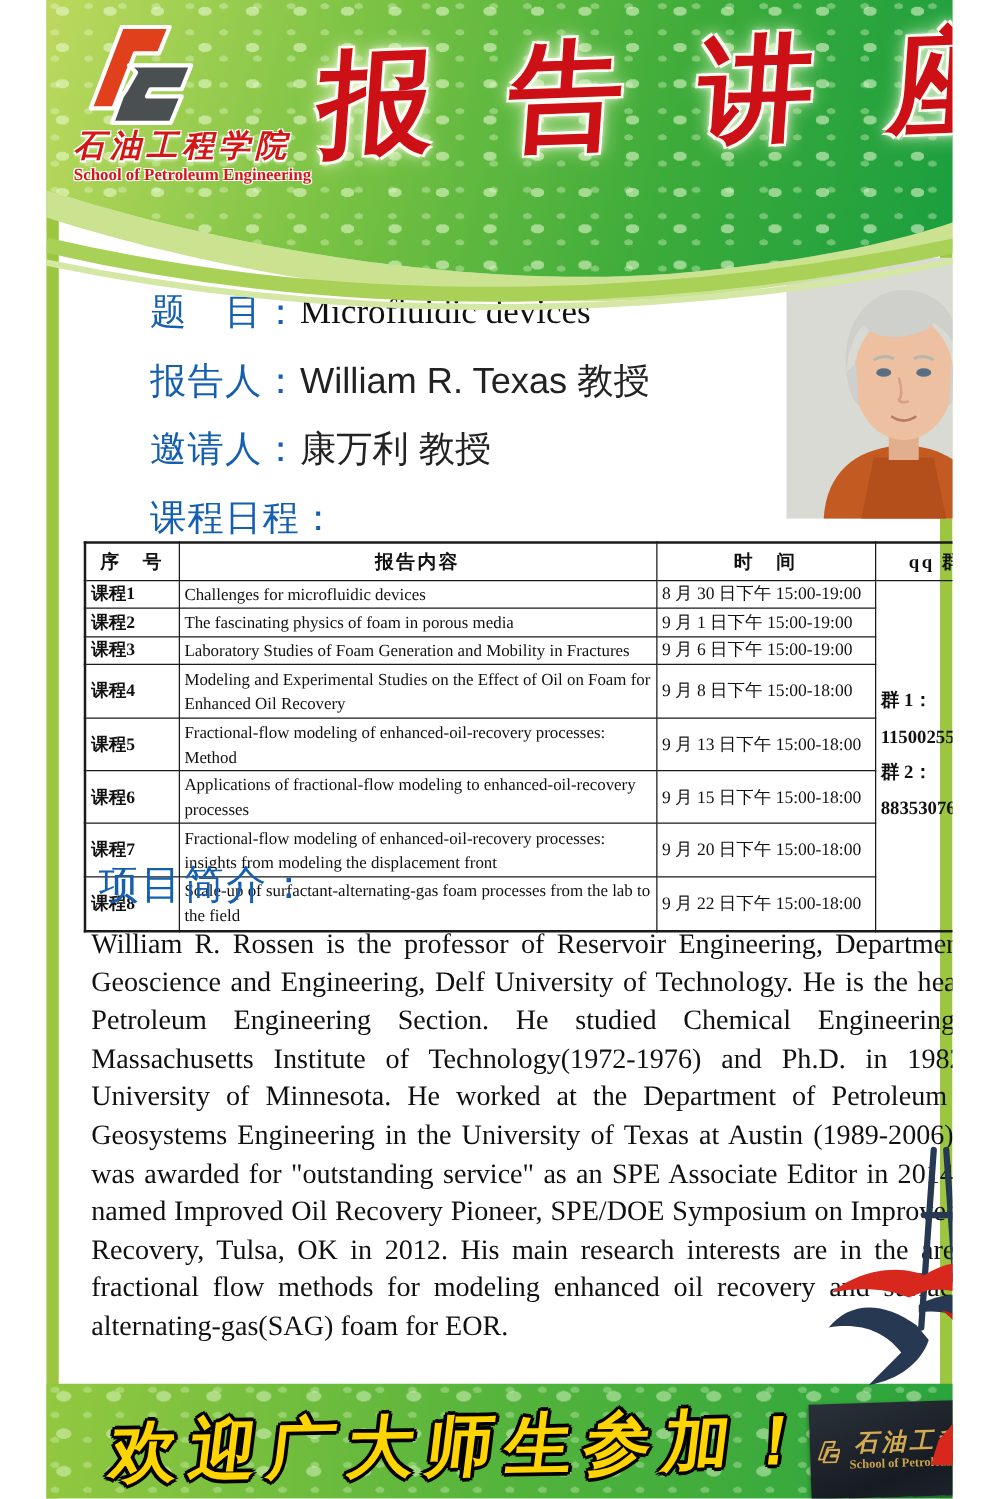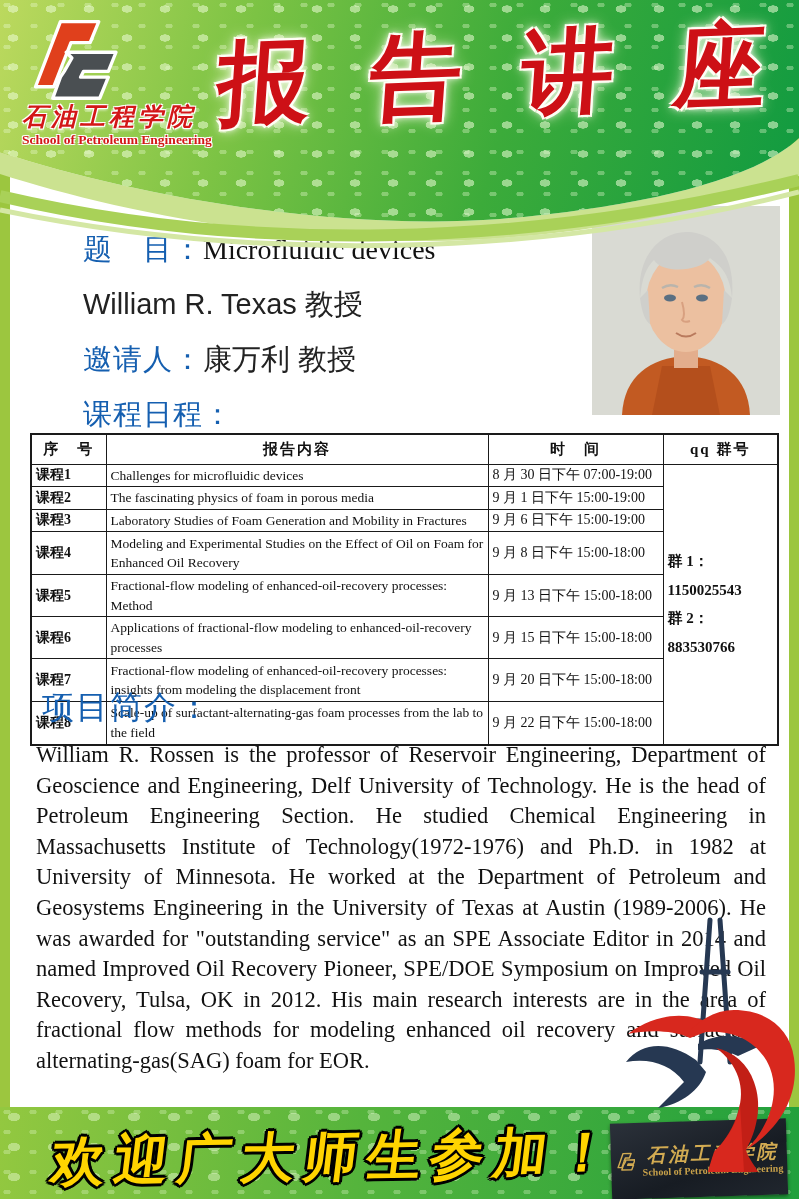--- a/index.html
+++ b/index.html
@@ -1,18 +1,18 @@
 <!DOCTYPE html>
 <html><head>
 <meta charset="utf-8">
 <style>
   * { margin:0; padding:0; box-sizing:border-box; }
   html,body { background:#fff; }
   .page {
-    position:relative; width:799px; height:1199px; margin:0 auto;
+    position:relative; width:725px; height:1199px; margin:0 auto;
     background:#fff; overflow:hidden;
     font-family:"Liberation Sans", sans-serif;
   }
   
   .edge { position:absolute; top:0; width:10px; height:1199px; background:#9cc63f; z-index:1; }
   .edge.left { left:0; } .edge.right { right:0; }
 
   
   .header { position:absolute; top:0; left:0; width:799px; height:260px; z-index:3; pointer-events:none; }
   .header-swoosh { position:absolute; top:0; left:0; }
@@ -165,20 +165,21 @@
       <path d="M84,127 q10,7 20,0" stroke="#b97a5d" stroke-width="2" fill="none"></path>
     </svg>
   </div>
 
   <div class="info">
     <div class="info-row">
       <span class="info-label">题　目：</span>
       <span class="info-value serif">Microfluidic devices</span>
     </div>
     <div class="info-row">
+      <span class="info-label">报告人：</span>
       <span class="info-value sans">William R. Texas 教授</span>
     </div>
     <div class="info-row">
       <span class="info-label">邀请人：</span>
       <span class="info-value sans">康万利 教授</span>
     </div>
     <div class="info-row">
       <span class="info-label">课程日程：</span>
     </div>
   </div>
@@ -195,21 +196,21 @@
         <th>序　号</th>
         <th>报告内容</th>
         <th>时　间</th>
         <th>qq 群号</th>
       </tr>
     </thead>
     <tbody>
       <tr class="single">
         <td class="no">课程1</td>
         <td class="ct">Challenges for microfluidic devices</td>
-        <td class="tm">8 月 30 日下午 07:00-19:00</td>
+        <td class="tm">8 月 30 日下午 15:00-19:00</td>
         <td class="qq" rowspan="8">
           <div>群 1：1150025543</div>
           <div>群 2：883530766</div>
         </td>
       </tr>
       <tr class="single">
         <td class="no">课程2</td>
         <td class="ct">The fascinating physics of foam in porous media</td>
         <td class="tm">9 月 1 日下午 15:00-19:00</td>
       </tr>

